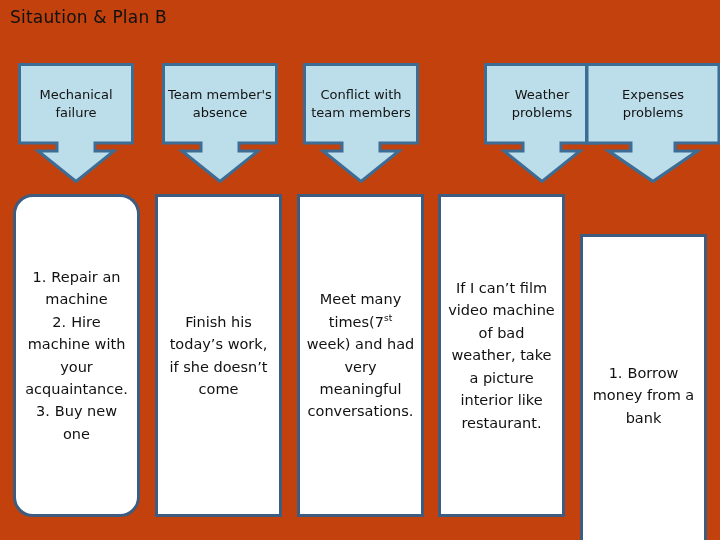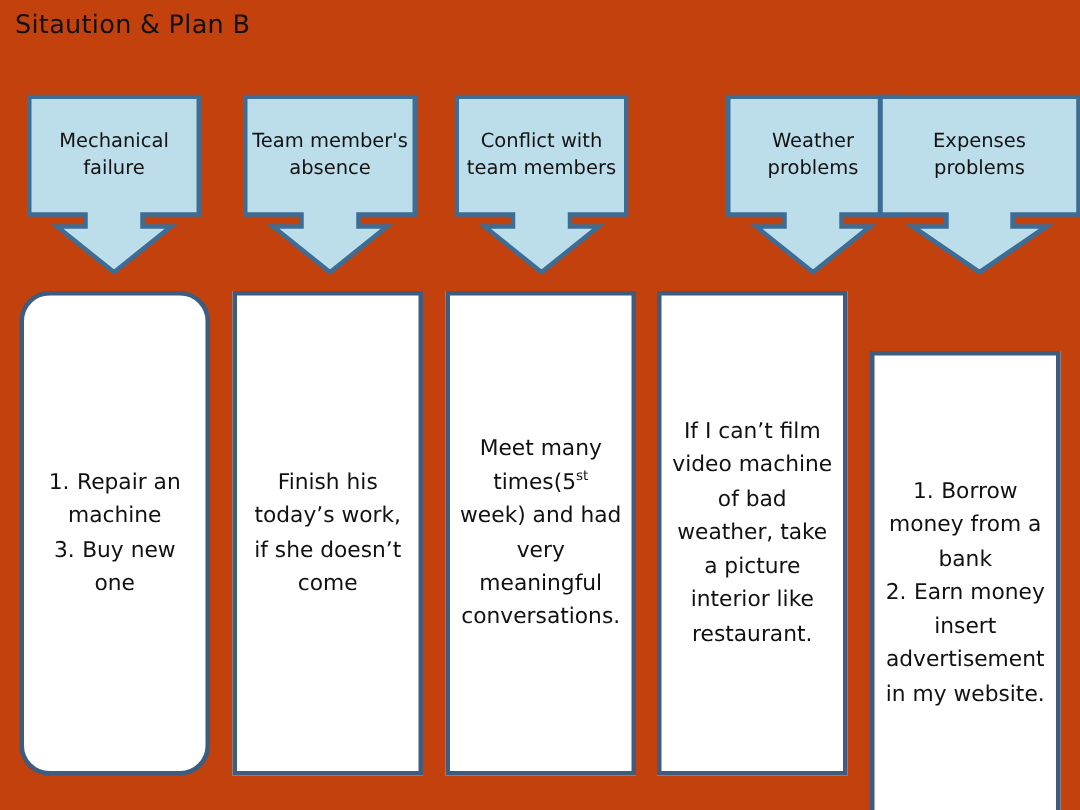--- a/index.html
+++ b/index.html
@@ -115,20 +115,21 @@
       <svg viewBox="0 0 116 120" preserveAspectRatio="none">
         <polygon points="1.5,1.5 114.5,1.5 114.5,80 77,80 77,88 96,88 58,118.5 20,88 39,88 39,80 1.5,80" fill="#BCDDEA" stroke="#3D6C94" stroke-width="3" stroke-linejoin="miter"></polygon>
       </svg>
       <div class="arrow-label">Mechanical failure</div>
     </div>
   </div>
   <div class="detail-box" style="left:13px; width:127px;border-radius:20px;">
     <div class="detail-text">
       <ol>
         <li><span class="num">1.</span><span>Repair an machine</span></li>
+        <li><span class="num">2.</span><span>Hire machine with your acquaintance.</span></li>
         <li><span class="num">3.</span><span>Buy new one</span></li>
       </ol>
     </div>
   </div>
 
   <div class="arrow-col" style="left:162px; width:116px;">
     <div class="arrow-callout">
       <svg viewBox="0 0 116 120" preserveAspectRatio="none">
         <polygon points="1.5,1.5 114.5,1.5 114.5,80 77,80 77,88 96,88 58,118.5 20,88 39,88 39,80 1.5,80" fill="#BCDDEA" stroke="#3D6C94" stroke-width="3" stroke-linejoin="miter"></polygon>
       </svg>
@@ -141,21 +142,21 @@
 
   <div class="arrow-col" style="left:303px; width:116px;">
     <div class="arrow-callout">
       <svg viewBox="0 0 116 120" preserveAspectRatio="none">
         <polygon points="1.5,1.5 114.5,1.5 114.5,80 77,80 77,88 96,88 58,118.5 20,88 39,88 39,80 1.5,80" fill="#BCDDEA" stroke="#3D6C94" stroke-width="3" stroke-linejoin="miter"></polygon>
       </svg>
       <div class="arrow-label">Conflict with team members</div>
     </div>
   </div>
   <div class="detail-box" style="left:297px; width:127px;">
-    <div class="detail-text"><span>Meet many times(5</span><sup>st</sup><span> week) and had very meaningful conversations.</span></div>
+    <div class="detail-text"><span>Meet many times(7</span><sup>st</sup><span> week) and had very meaningful conversations.</span></div>
   </div>
 
   <div class="arrow-col" style="left:444px; width:116px;margin-left:40px;">
     <div class="arrow-callout">
       <svg viewBox="0 0 116 120" preserveAspectRatio="none">
         <polygon points="1.5,1.5 114.5,1.5 114.5,80 77,80 77,88 96,88 58,118.5 20,88 39,88 39,80 1.5,80" fill="#BCDDEA" stroke="#3D6C94" stroke-width="3" stroke-linejoin="miter"></polygon>
       </svg>
       <div class="arrow-label">Weather problems</div>
     </div>
   </div>
@@ -168,18 +169,17 @@
       <svg viewBox="0 0 116 120" preserveAspectRatio="none">
         <polygon points="1.5,1.5 114.5,1.5 114.5,80 77,80 77,88 96,88 58,118.5 20,88 39,88 39,80 1.5,80" fill="#BCDDEA" stroke="#3D6C94" stroke-width="3" stroke-linejoin="miter"></polygon>
       </svg>
       <div class="arrow-label">Expenses problems</div>
     </div>
   </div>
   <div class="detail-box" style="left:580px; width:127px;margin-top:40px;">
     <div class="detail-text">
       <ol>
         <li><span class="num">1.</span><span>Borrow money from a bank</span></li>
-        <li><span class="num">2.</span><span>Earn money insert advertisement in my website.</span></li>
       </ol>
     </div>
   </div>
 
 </div>
 
 </body></html>

